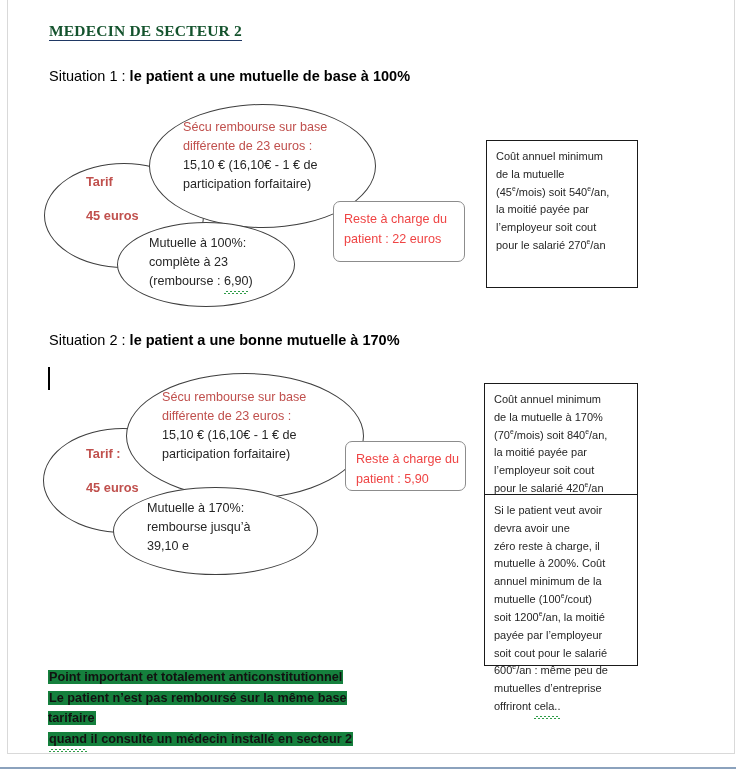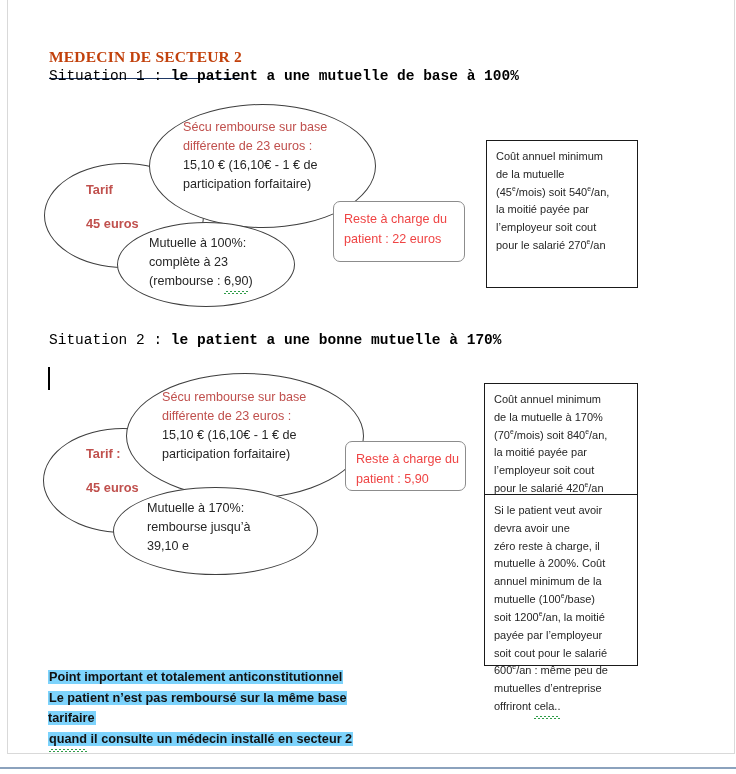--- a/index.html
+++ b/index.html
@@ -45,33 +45,33 @@
     top: 769px;
     width: 736px;
     height: 5px;
     background: #ffffff;
   }
 
   
   .doc-title {
     position: absolute;
     left: 49px;
-    top: 48px;
+    top: 22px;
     font-family: "Liberation Serif", serif;
     font-size: 15.5px;
     font-weight: bold;
-    color: #c2410c;
+    color: #14532d;
     letter-spacing: 0.2px;
     border-bottom: 1.5px solid #1f3864;
-    padding-bottom: 13px;
+    padding-bottom: 1px;
     line-height: 1.1;
   }
   .situation {
     position: absolute;
-    font-family: Liberation Mono, monospace;
+    font-family: Liberation Sans, sans-serif;
     font-size: 14.5px;
     color: #000000;
     white-space: nowrap;
   }
   .situation .lead { font-weight: normal; }
   .situation .bold { font-weight: bold; }
 
   
   .ellipse {
     position: absolute;
@@ -166,38 +166,38 @@
 
   
   .highlight-block {
     position: absolute;
     font-size: 12.7px;
     font-weight: bold;
     color: #111111;
     line-height: 1.62;
   }
   .highlight-block span.hl {
-    background: #7dd3fc;
+    background: #15803d;
     padding: 0 1px;
   }
 </style>
 </head>
 <body>
 
 <div class="page">
   <div class="page-frame"></div>
 
   <div class="doc-title">MEDECIN DE SECTEUR 2</div>
 
   <div class="situation" style="left:49px; top:68px;">
     <span class="lead">Situation 1 : </span><span class="bold">le patient a une mutuelle de base à 100%</span>
   </div>
 
   <div class="ellipse" style="left:44px; top:163px; width:160px; height:105px; z-index:1;"></div>
-  <div class="ellipse-text" style="left:86px; top:180px; width:110px; z-index:4;">
+  <div class="ellipse-text" style="left:86px; top:172px; width:110px; z-index:4;">
     <div class="redbold">Tarif</div>
     <div class="redbold" style="margin-top:15px;">45 euros</div>
   </div>
 
   <div class="ellipse" style="left:149px; top:104px; width:227px; height:124px; z-index:2;"></div>
   <div class="ellipse-text just" style="left:183px; top:118px; width:160px; z-index:5;">
     <div class="red">Sécu rembourse sur base</div>
     <div class="red">différente de 23 euros :</div>
     <div>15,10 € (16,10€ - 1 € de</div>
     <div style="text-align:left;">participation forfaitaire)</div>
@@ -273,21 +273,21 @@
     </div>
   </div>
 
   <div class="sq-box" style="left:484px; top:494px; width:154px; height:172px; z-index:8;">
     <div class="txt">
       <div>Si le patient veut avoir</div>
       <div>devra avoir une</div>
       <div>zéro reste à charge, il</div>
       <div>mutuelle à 200%. Coût</div>
       <div>annuel minimum de la</div>
-      <div><span>mutuelle (100</span><sup class="e">e</sup><span>/base)</span></div>
+      <div><span>mutuelle (100</span><sup class="e">e</sup><span>/cout)</span></div>
       <div><span>soit 1200</span><sup class="e">e</sup><span>/an, la moitié</span></div>
       <div>payée par l’employeur</div>
       <div>soit cout pour le salarié</div>
       <div><span>600</span><sup class="e">e</sup><span>/an : même peu de</span></div>
       <div>mutuelles d’entreprise</div>
       <div><span>offriront </span><span class="squiggle">cela..</span></div>
     </div>
   </div>
 
   <div class="highlight-block" style="left:48px; top:667px; width:330px;">

